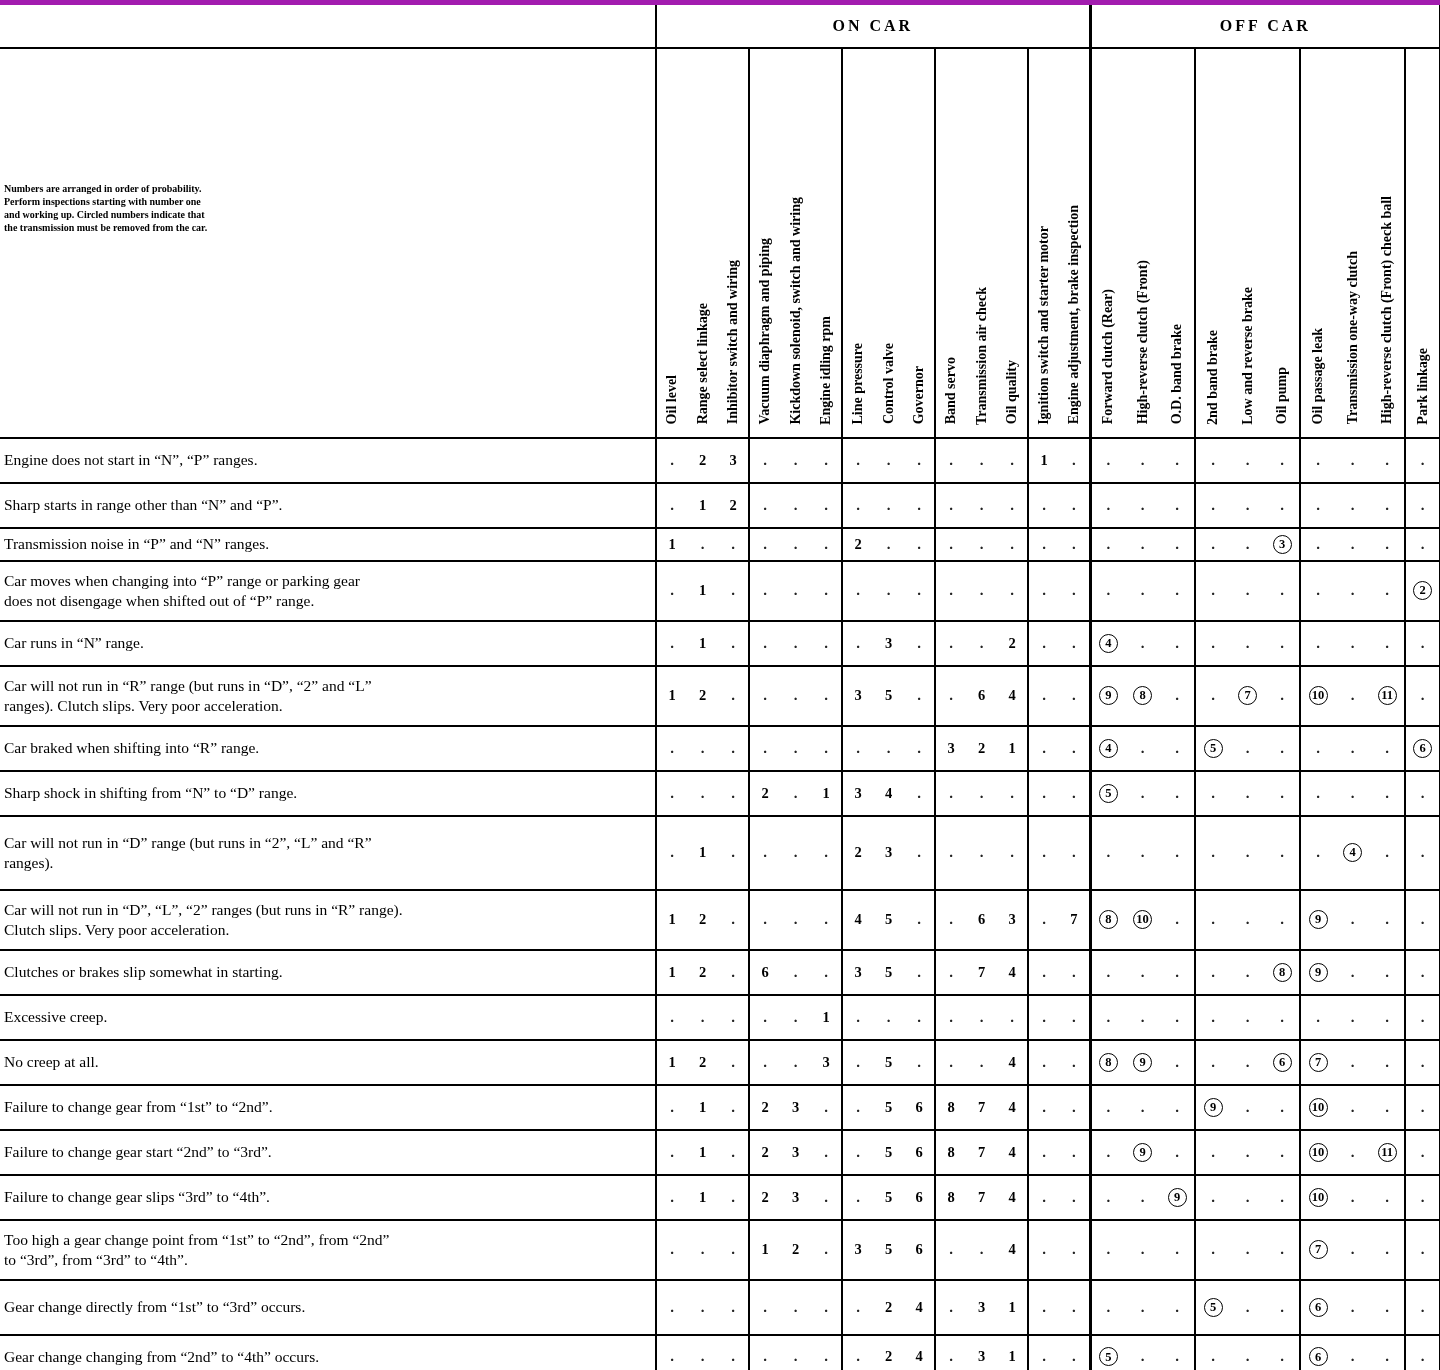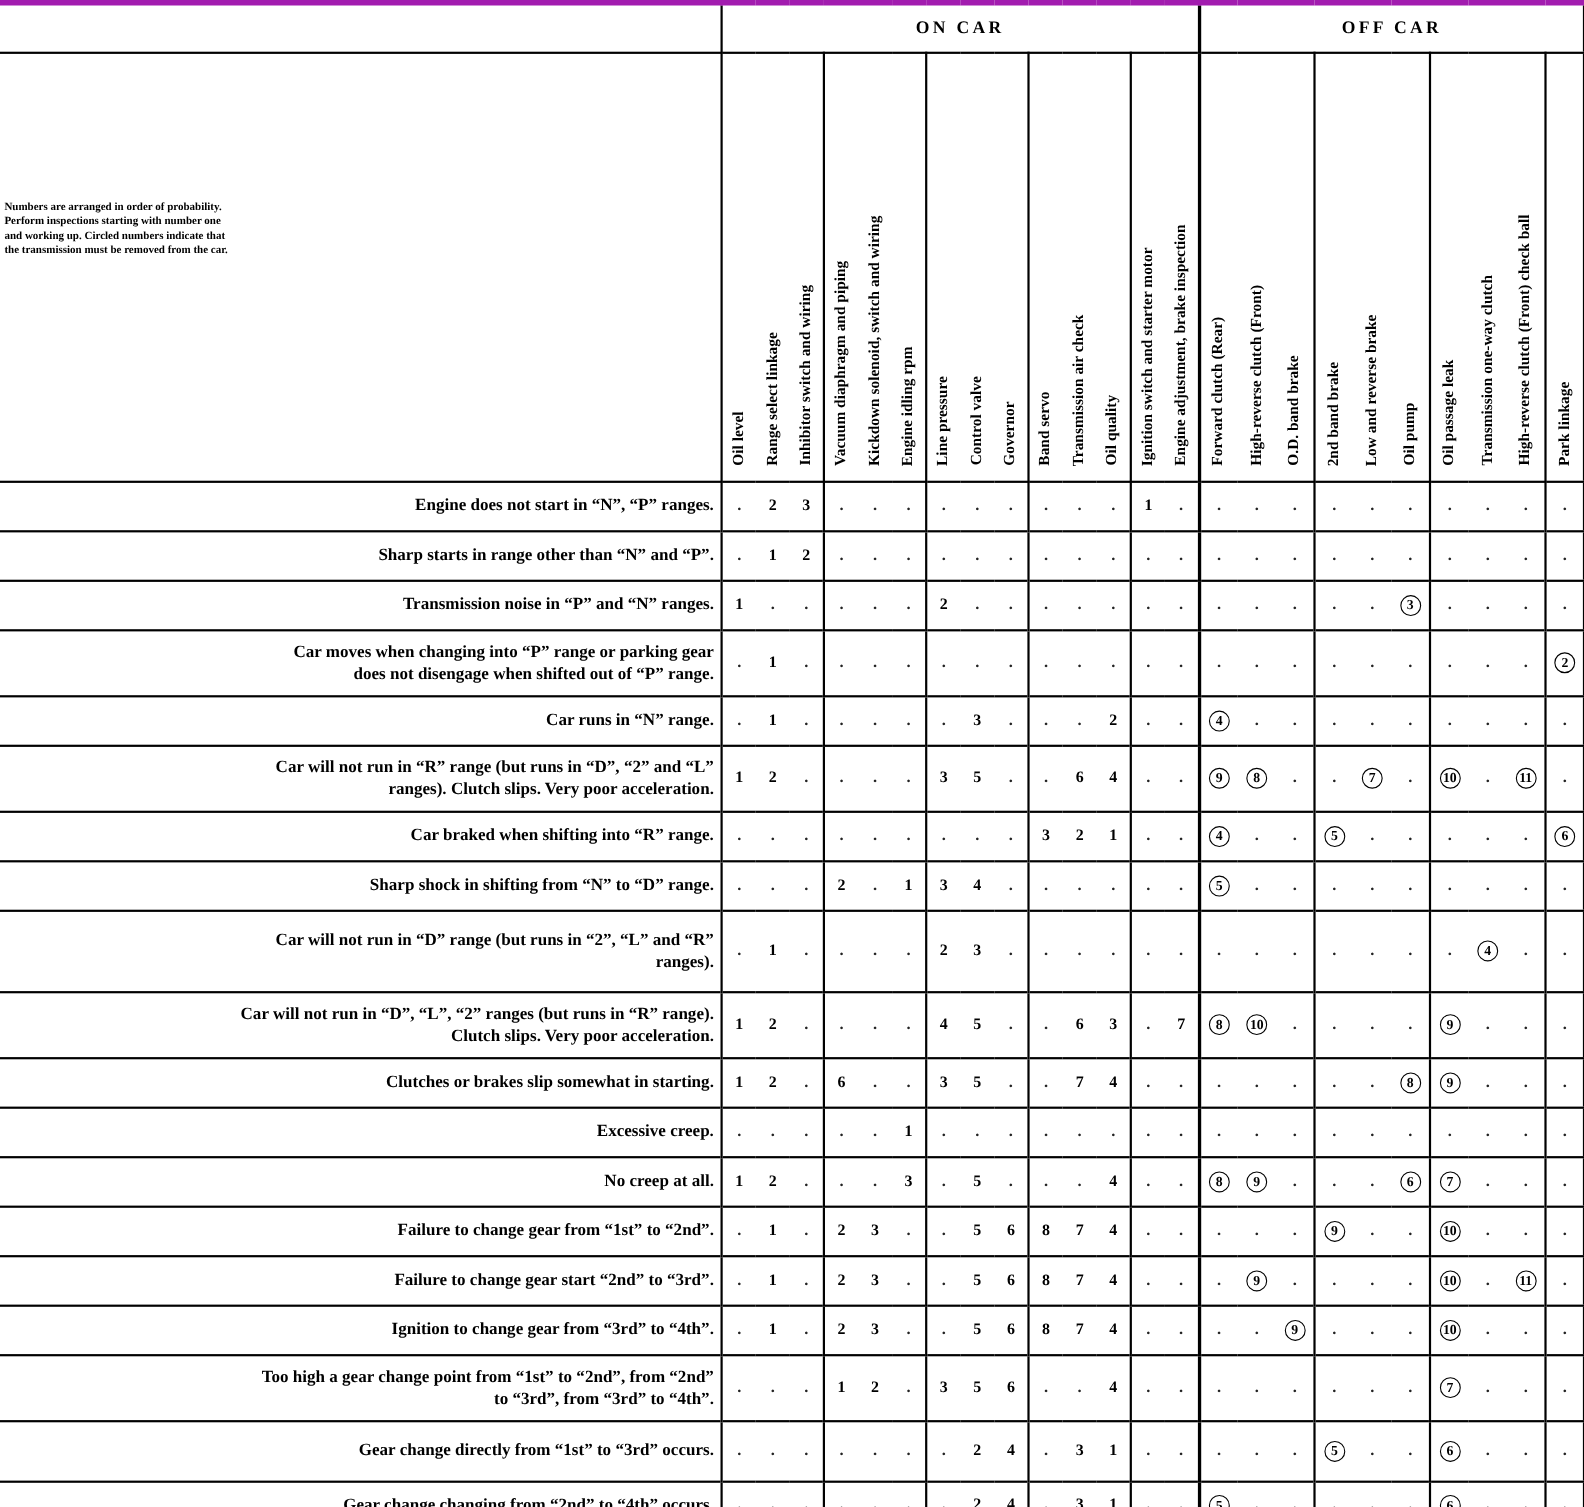--- a/index.html
+++ b/index.html
@@ -52,23 +52,23 @@
     transform: rotate(180deg);
     font-family: "Liberation Serif", serif;
     font-weight: bold;
     font-size: 14px;
     line-height: 1;
     white-space: nowrap;
   }
 
   tbody tr { border-top: 2px solid #000; }
   th.rowlabel {
-    text-align: right;
+    text-align: left;
     vertical-align: middle;
-    font-weight: bold;
+    font-weight: normal;
     font-size: 15.5px;
     line-height: 1.25;
     padding: 4px 6px 4px 4px;
     border-right: 2px solid #000;
     white-space: pre-line;
   }
   td.cell {
     text-align: center;
     vertical-align: middle;
     font-weight: bold;
@@ -209,21 +209,21 @@
           <td class="cell"><span class="dot">.</span></td>
           <td class="cell gb2"><span class="dot">.</span></td>
           <td class="cell"><span class="dot">.</span></td>
           <td class="cell"><span class="dot">.</span></td>
           <td class="cell gb2"><span class="dot">.</span></td>
           <td class="cell"><span class="dot">.</span></td>
           <td class="cell"><span class="dot">.</span></td>
           <td class="cell gb2"><span class="dot">.</span></td>
           <td class="cell"><span class="dot">.</span></td>
         </tr>
-        <tr style="height: 45px;">
+        <tr style="height: 33px;">
           <th class="rowlabel">Transmission noise in “P” and “N” ranges.</th>
           <td class="cell">1</td>
           <td class="cell"><span class="dot">.</span></td>
           <td class="cell gb2"><span class="dot">.</span></td>
           <td class="cell"><span class="dot">.</span></td>
           <td class="cell"><span class="dot">.</span></td>
           <td class="cell gb2"><span class="dot">.</span></td>
           <td class="cell">2</td>
           <td class="cell"><span class="dot">.</span></td>
           <td class="cell gb2"><span class="dot">.</span></td>
@@ -565,21 +565,21 @@
           <td class="cell gb2"><span class="dot">.</span></td>
           <td class="cell"><span class="dot">.</span></td>
           <td class="cell"><span class="dot">.</span></td>
           <td class="cell gb2"><span class="dot">.</span></td>
           <td class="cell"><span class="circ">10</span></td>
           <td class="cell"><span class="dot">.</span></td>
           <td class="cell gb2"><span class="circ">11</span></td>
           <td class="cell"><span class="dot">.</span></td>
         </tr>
         <tr style="height: 45px;">
-          <th class="rowlabel">Ignition to change gear from “3rd” to “4th”.</th>
+          <th class="rowlabel">Failure to change gear slips “3rd” to “4th”.</th>
           <td class="cell"><span class="dot">.</span></td>
           <td class="cell">1</td>
           <td class="cell gb2"><span class="dot">.</span></td>
           <td class="cell">2</td>
           <td class="cell">3</td>
           <td class="cell gb2"><span class="dot">.</span></td>
           <td class="cell"><span class="dot">.</span></td>
           <td class="cell">5</td>
           <td class="cell gb2">6</td>
           <td class="cell">8</td>

